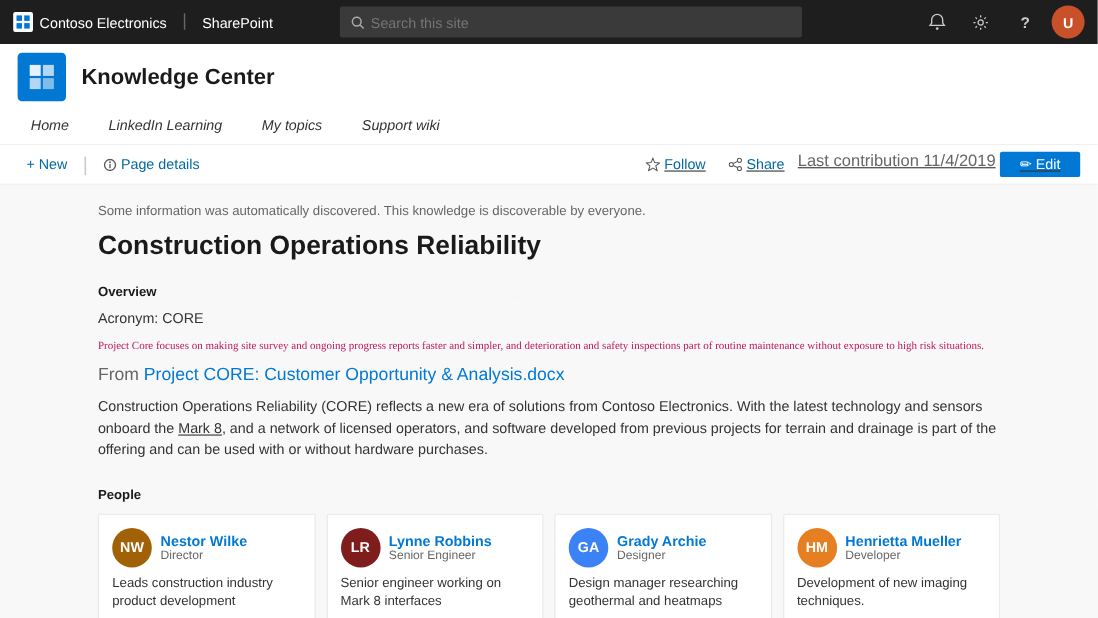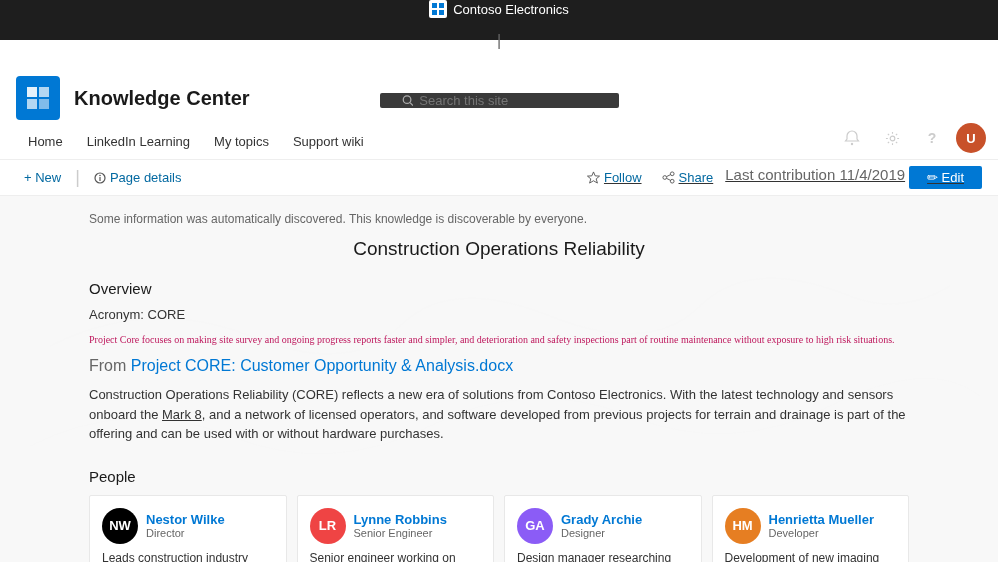--- a/index.html
+++ b/index.html
@@ -6,21 +6,20 @@
     body { font-family: 'Segoe UI', sans-serif; font-size: 14px; background: #fff; color: #333; width: 998px; min-height: 562px; overflow-x: hidden; }
 
     
     .top-nav {
       background: #1e1e1e;
       height: 40px;
       display: flex;
       align-items: center;
       padding: 0 12px;
       gap: 14px;
-      flex-direction: column;
     }
     .top-nav-logo {
       display: flex;
       align-items: center;
       gap: 6px;
       color: #fff;
       font-size: 13px;
     }
     .top-nav-logo-icon {
       width: 18px; height: 18px;
@@ -34,21 +33,21 @@
     .top-nav-sharepoint { color: #fff; font-size: 13px; }
     .search-bar {
       flex: 1;
       max-width: 420px;
       margin: 0 auto;
       background: #3a3a3a;
       border-radius: 2px;
       height: 28px;
       display: flex;
       align-items: center;
-      padding: 0 22px;
+      padding: 0 10px;
       gap: 6px;
     }
     .search-bar input {
       background: transparent;
       border: none;
       outline: none;
       color: #ccc;
       font-size: 13px;
       width: 100%;
     }
@@ -74,41 +73,41 @@
       color: #fff; font-size: 13px; font-weight: bold;
     }
 
     
     .site-header {
       background: #fff;
       border-bottom: 1px solid #eee;
       padding: 8px 16px 0 16px;
       display: flex;
       flex-direction: column;
-      margin-top: 28px;
     }
     .site-header-top {
       display: flex;
       align-items: center;
       gap: 14px;
       padding-bottom: 6px;
     }
     .site-logo {
       width: 44px; height: 44px;
       background: #0078d4;
       border-radius: 4px;
       display: flex; align-items: center; justify-content: center;
     }
     .site-logo svg { width: 28px; height: 28px; }
     .site-title-group {}
     .site-title { font-size: 20px; font-weight: 600; color: #1a1a1a; }
     .site-nav {
       display: flex;
-      gap: 0;
+      gap: 12px;
       padding-top: 0;
+      font-style: italic;
     }
     .site-nav-item {
       padding: 8px 12px;
       font-size: 13px;
       color: #333;
       cursor: pointer;
       border-bottom: 2px solid transparent;
     }
 
     
@@ -170,31 +169,30 @@
 
     
     .info-banner {
       font-size: 12px;
       color: #666;
       margin-bottom: 12px;
     }
 
     
     .page-title {
-      font-size: 19px;
-      font-weight: 400;
+      font-size: 24px;
+      font-weight: 700;
       color: #1a1a1a;
       margin-bottom: 20px;
-      text-align: center;
     }
 
     
     .section-heading {
-      font-size: 15px;
-      font-weight: 400;
+      font-size: 12px;
+      font-weight: 700;
       color: #1a1a1a;
       margin-bottom: 10px;
     }
 
     
     .overview-section { margin-bottom: 20px; }
     .acronym-line { font-size: 13px; color: #333; margin-bottom: 10px; }
     .description { font-size: 10px; color: #be185d; line-height: 1.5; margin-bottom: 10px; font-family: Liberation Serif, serif; }
     .source-link { font-size: 16px; color: #666; margin-bottom: 10px; }
     .source-link a { color: #0078d4; text-decoration: none; }
@@ -361,43 +359,43 @@
       <div class="extended-desc">
         <span>Construction Operations Reliability (CORE) reflects a new era of solutions from Contoso Electronics. With the latest technology and sensors onboard the </span><span class="underline-word">Mark 8</span><span>, and a network of licensed operators, and software developed from previous projects for terrain and drainage is part of the offering and can be used with or without hardware purchases.</span>
       </div>
     </div>
 
     <div class="people-section">
       <div class="section-heading">People</div>
       <div class="people-grid" id="people-grid">
       <div class="person-card">
     <div class="person-card-top">
-      <div class="person-avatar" style="background:#000000">NW</div>
+      <div class="person-avatar" style="background:#a16207">NW</div>
       <div>
         <div class="person-name">Nestor Wilke</div>
         <div class="person-role">Director</div>
       </div>
     </div>
     <div class="person-desc">Leads construction industry product development</div>
 
   </div>
           <div class="person-card">
     <div class="person-card-top">
-      <div class="person-avatar" style="background:#ef4444">LR</div>
+      <div class="person-avatar" style="background:#7f1d1d">LR</div>
       <div>
         <div class="person-name">Lynne Robbins</div>
         <div class="person-role">Senior Engineer</div>
       </div>
     </div>
     <div class="person-desc">Senior engineer working on Mark 8 interfaces</div>
 
   </div>
           <div class="person-card">
     <div class="person-card-top">
-      <div class="person-avatar" style="background:#8b5cf6">GA</div>
+      <div class="person-avatar" style="background:#3b82f6">GA</div>
       <div>
         <div class="person-name">Grady Archie</div>
         <div class="person-role">Designer</div>
       </div>
     </div>
     <div class="person-desc">Design manager researching geothermal and heatmaps</div>
 
   </div>
           <div class="person-card">
     <div class="person-card-top">

